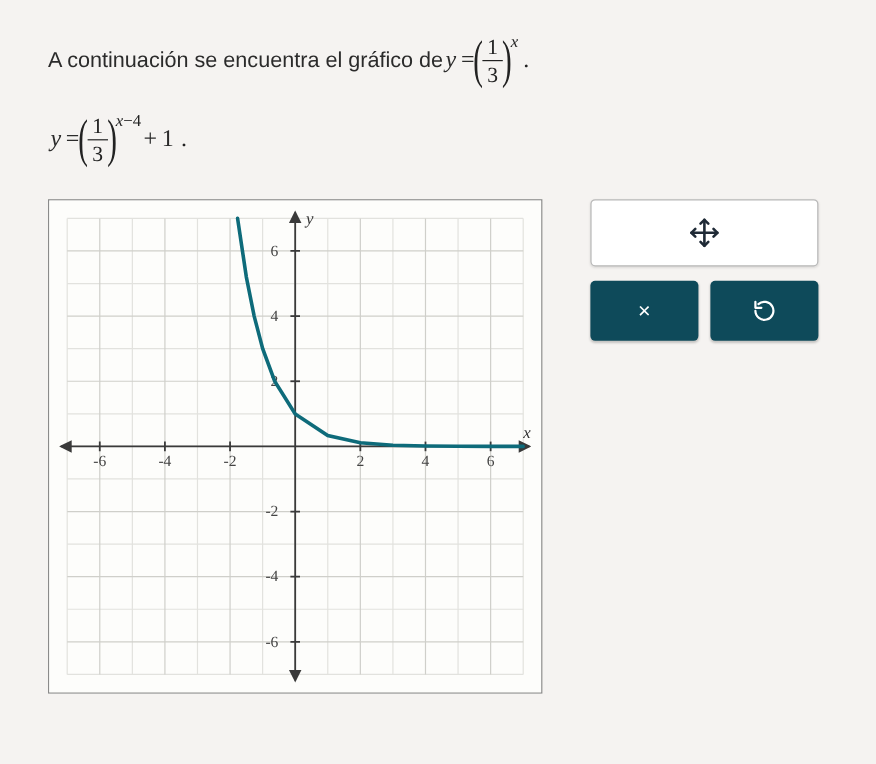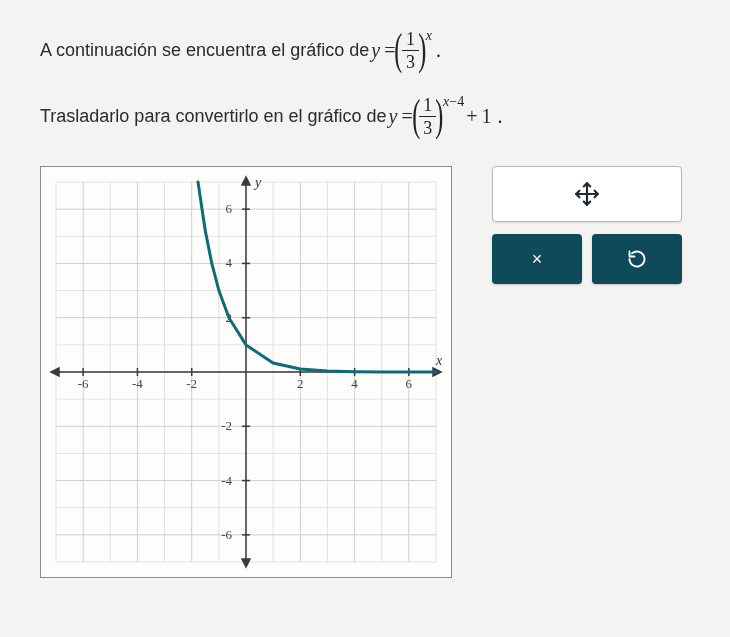--- a/index.html
+++ b/index.html
@@ -120,21 +120,20 @@
       <span class="frac">
         <span class="num">1</span>
         <span class="den">3</span>
       </span>
       <span class="paren">)</span>
       <span class="sup">x</span>
       <span class="dot">.</span>
     </div>
 
     <div class="line2">
-      <span>Trasladarlo para convertirlo en el gráfico de </span>
       <span class="eq">y</span>
       <span class="eq eq-up">=</span>
       <span class="paren">(</span>
       <span class="frac">
         <span class="num">1</span>
         <span class="den">3</span>
       </span>
       <span class="paren">)</span>
       <span class="sup">
         <span>x</span><span class="op">−</span><span class="op">4</span>

